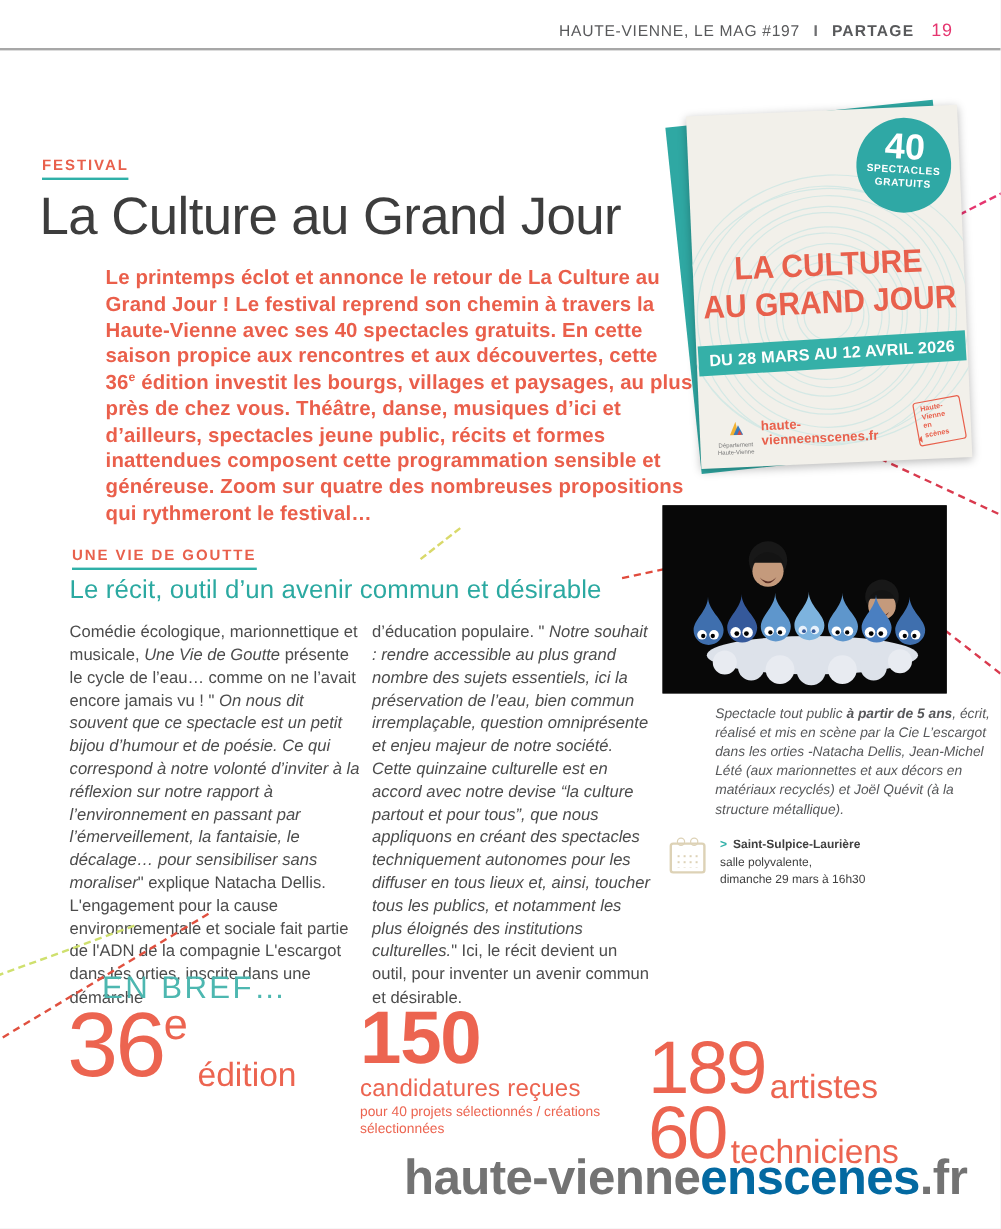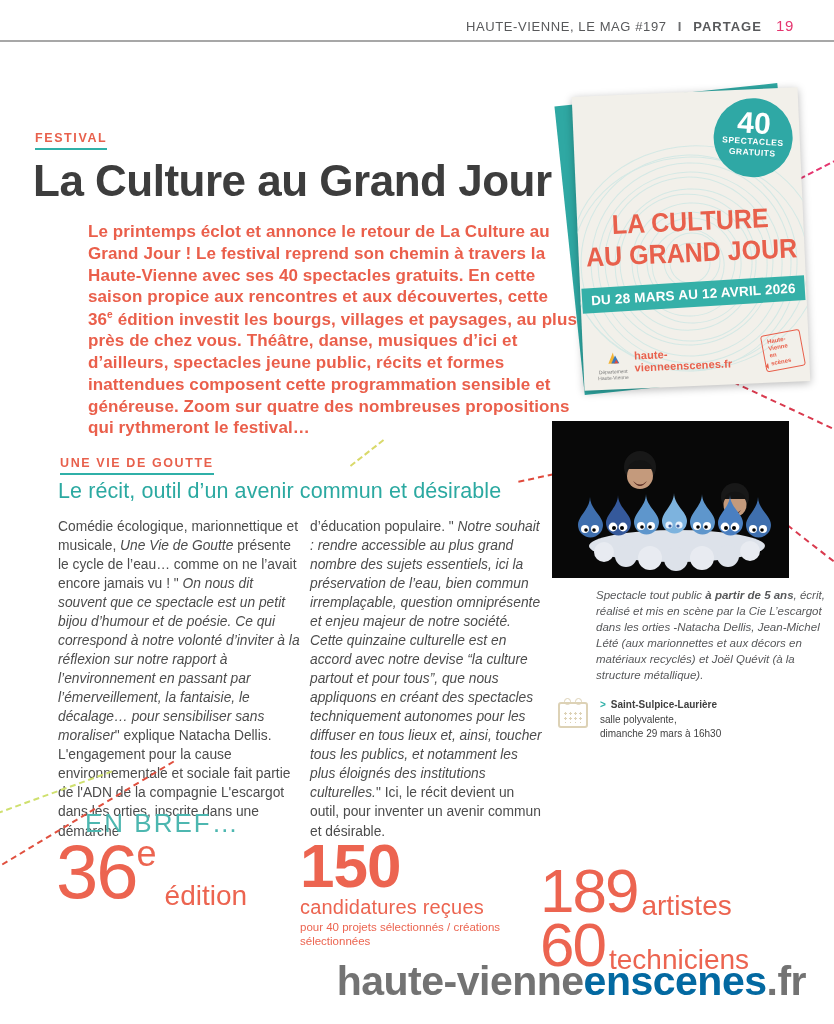--- a/index.html
+++ b/index.html
@@ -111,21 +111,21 @@
 
   <div class="dash dash-pink-tr"></div>
   <div class="dash dash-yellow-mid"></div>
   <div class="dash dash-red-photo-left"></div>
   <div class="dash dash-red-photo-top"></div>
   <div class="dash dash-red-br"></div>
   <div class="dash dash-yellow-bl"></div>
   <div class="dash dash-red-bl"></div>
 
   <div class="kicker kicker-festival">FESTIVAL</div>
-  <h1 class="main-title" style="font-weight:bold;">La Culture au Grand Jour</h1>
+  <h1 class="main-title" style="font-weight:normal;">La Culture au Grand Jour</h1>
   <p class="intro"><span>Le printemps éclot et annonce le retour de La Culture au Grand Jour ! Le festival reprend son chemin à travers la Haute-Vienne avec ses 40 spectacles gratuits. En cette saison propice aux rencontres et aux découvertes, cette 36</span><span class="sup">e</span><span> édition investit les bourgs, villages et paysages, au plus près de chez vous. Théâtre, danse, musiques d’ici et d’ailleurs, spectacles jeune public, récits et formes inattendues composent cette programmation sensible et généreuse. Zoom sur quatre des nombreuses propositions qui rythmeront le festival…</span></p>
 
   <div class="poster-wrap">
     <div class="poster-back"></div>
     <div class="poster-card">
       <svg class="guilloche" width="270" height="270" viewBox="0 0 270 270">
         <g fill="none" stroke="#cfe7e4" stroke-width="1">
           <circle cx="135" cy="135" r="20"></circle>
             <circle cx="137" cy="133" r="28"></circle>
             <circle cx="133" cy="137" r="36"></circle>

